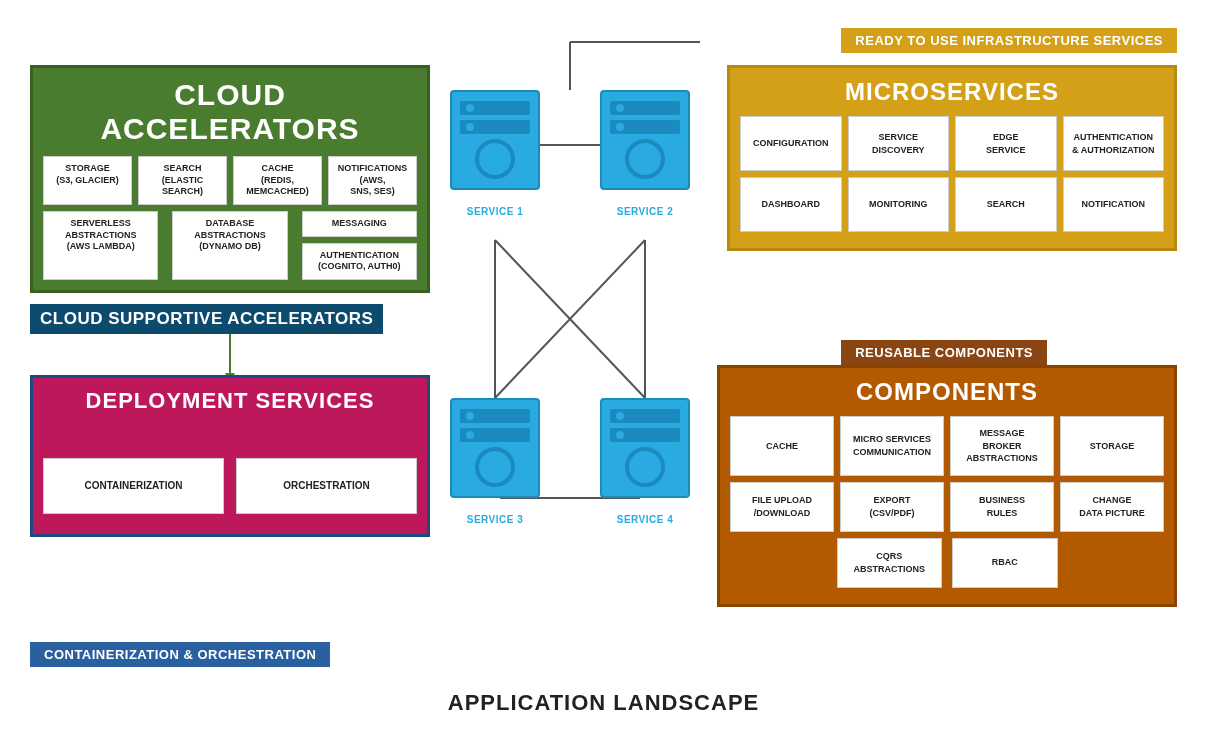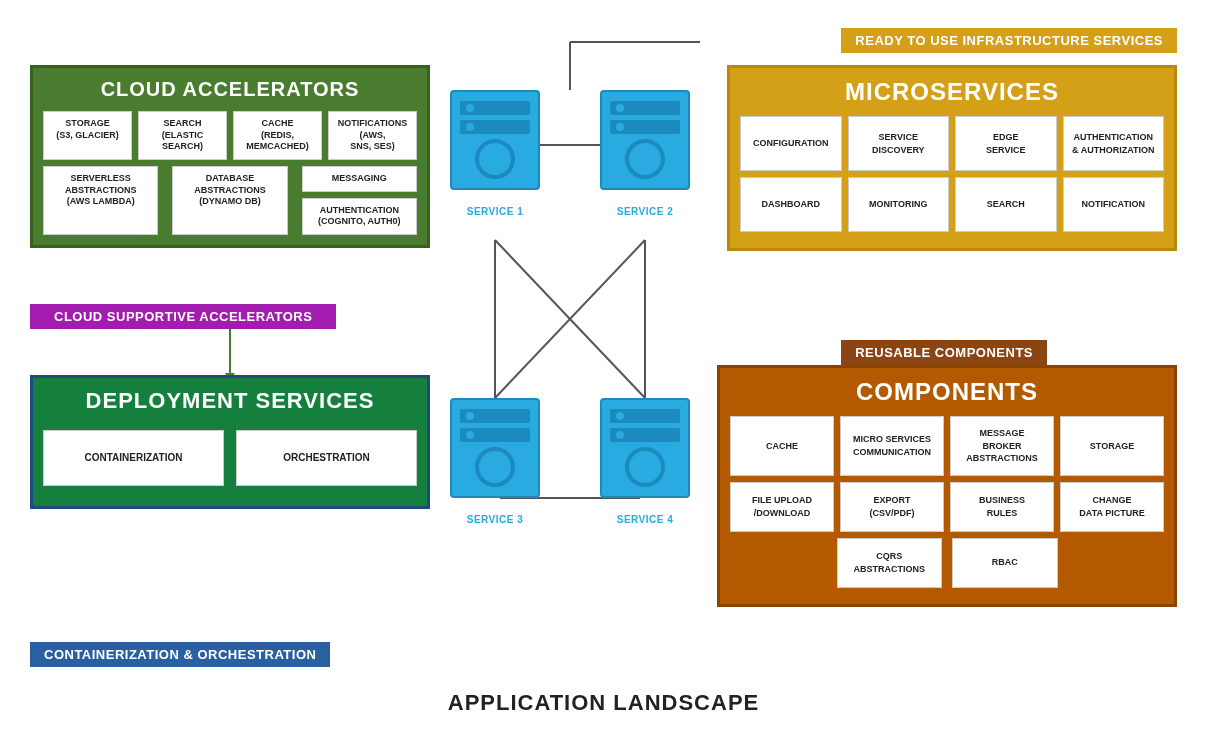--- a/index.html
+++ b/index.html
@@ -33,21 +33,21 @@
       position: absolute;
       top: 65px; left: 30px;
       width: 400px;
       background: #4a7c2f;
       border: 3px solid #3a6020;
       padding: 10px;
       z-index: 1;
     }
     .cloud-accelerators .section-title {
       color: #fff;
-      font-size: 20px;
+      font-size: 30px;
       font-weight: bold;
       text-align: center;
       margin-bottom: 10px;
       letter-spacing: 1px;
     }
     .ca-grid {
       display: grid;
       grid-template-columns: repeat(4, 1fr);
       gap: 6px;
       margin-bottom: 6px;
@@ -65,25 +65,25 @@
       font-weight: bold;
       text-align: center;
       color: #222;
       line-height: 1.3;
     }
 
     
     .cloud-supportive-label {
       position: absolute;
       top: 304px; left: 30px;
-      background: #a21caf;
-      color: #fff;
-      font-size: 13px;
-      font-weight: bold;
-      padding: 5px 24px;
+      background: #0c4a6e;
+      color: #fff;
+      font-size: 17px;
+      font-weight: bold;
+      padding: 5px 10px;
       letter-spacing: 0.5px;
       z-index: 2;
     }
 
     
     .microservices {
       position: absolute;
       top: 65px; right: 30px;
       width: 450px;
       background: #d4a017;
@@ -144,21 +144,21 @@
       padding: 5px 14px;
       letter-spacing: 0.5px;
       z-index: 2;
     }
 
     
     .deployment-services {
       position: absolute;
       top: 375px; left: 30px;
       width: 400px;
-      background: #15803d;
+      background: #be185d;
       border: 3px solid #1d4a80;
       padding: 10px;
       z-index: 1;
     }
     .deployment-services .section-title {
       color: #fff;
       font-size: 22px;
       font-weight: bold;
       text-align: center;
       margin-bottom: 16px;
@@ -172,20 +172,21 @@
     }
     .ds-cell {
       background: #fff;
       border: 1px solid #ccc;
       padding: 20px 8px;
       font-size: 10px;
       font-weight: bold;
       text-align: center;
       color: #222;
       line-height: 1.4;
+      margin-top: 28px;
     }
 
     
     .containerization-label {
       position: absolute;
       top: 642px; left: 30px;
       background: #2a5fa0;
       color: #fff;
       font-size: 13px;
       font-weight: bold;

